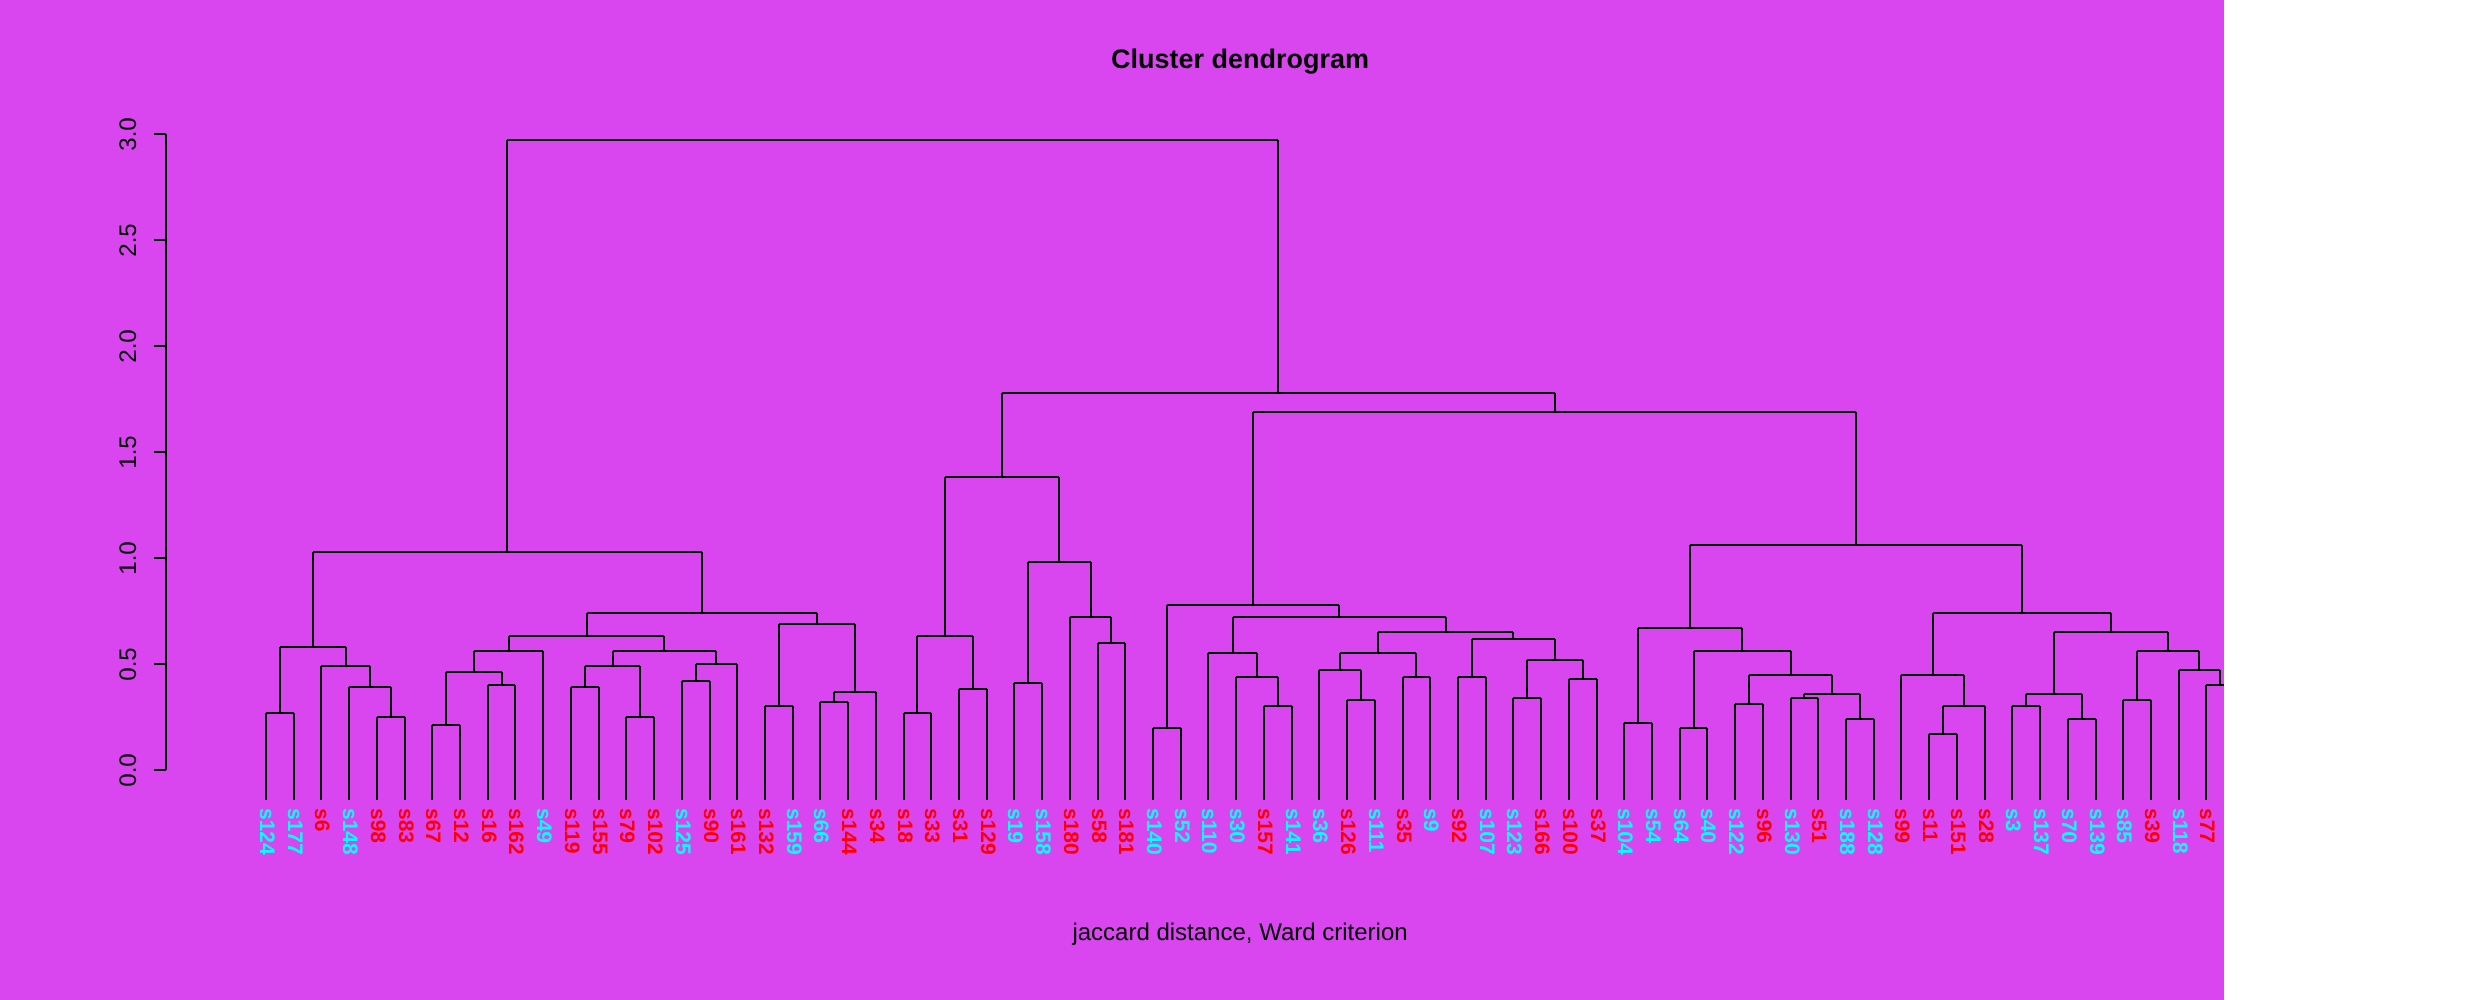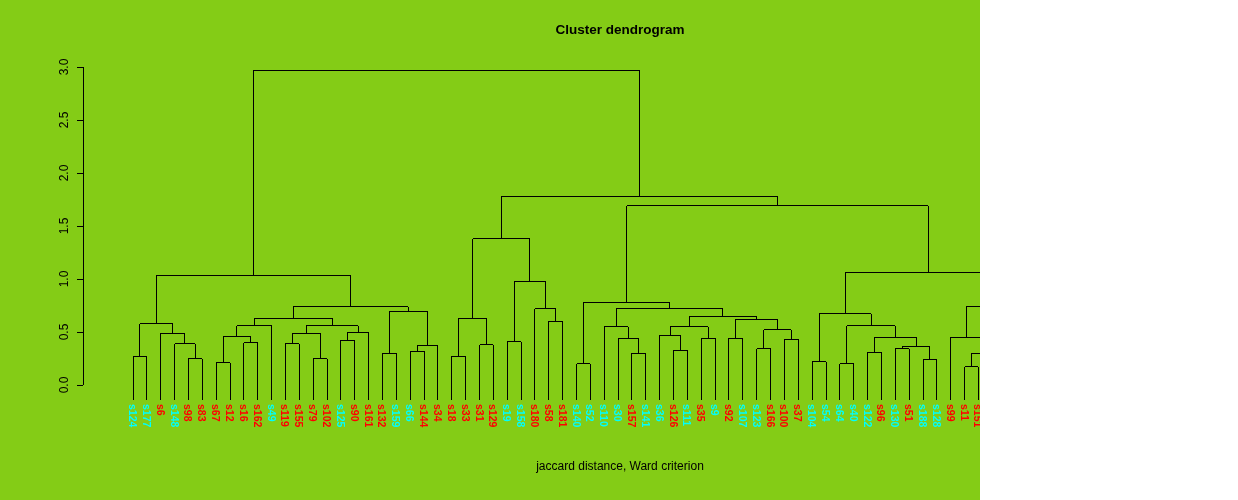--- a/index.html
+++ b/index.html
@@ -1,16 +1,16 @@
 <!DOCTYPE html>
 <html><head>
 <meta charset="utf-8">
 <style>
   html,body{margin:0;padding:0;background:#ffffff;}
-  .figure{position:relative;width:980px;height:500px;background:#84cc16;overflow:hidden;
+  .figure{position:relative;width:1112px;height:500px;background:#d946ef;overflow:hidden;
           font-family:"Liberation Sans", sans-serif;}
   svg text{font-family:"Liberation Sans", sans-serif;}
   .chart-title{font-weight:bold;font-size:13.5px;fill:#000;}
   .chart-caption{font-size:12px;fill:#000;}
   .axis-label{font-size:12px;fill:#000;}
   .leaf-label{font-size:10.5px;font-weight:bold;}
 </style>
 </head>
 <body>
 

